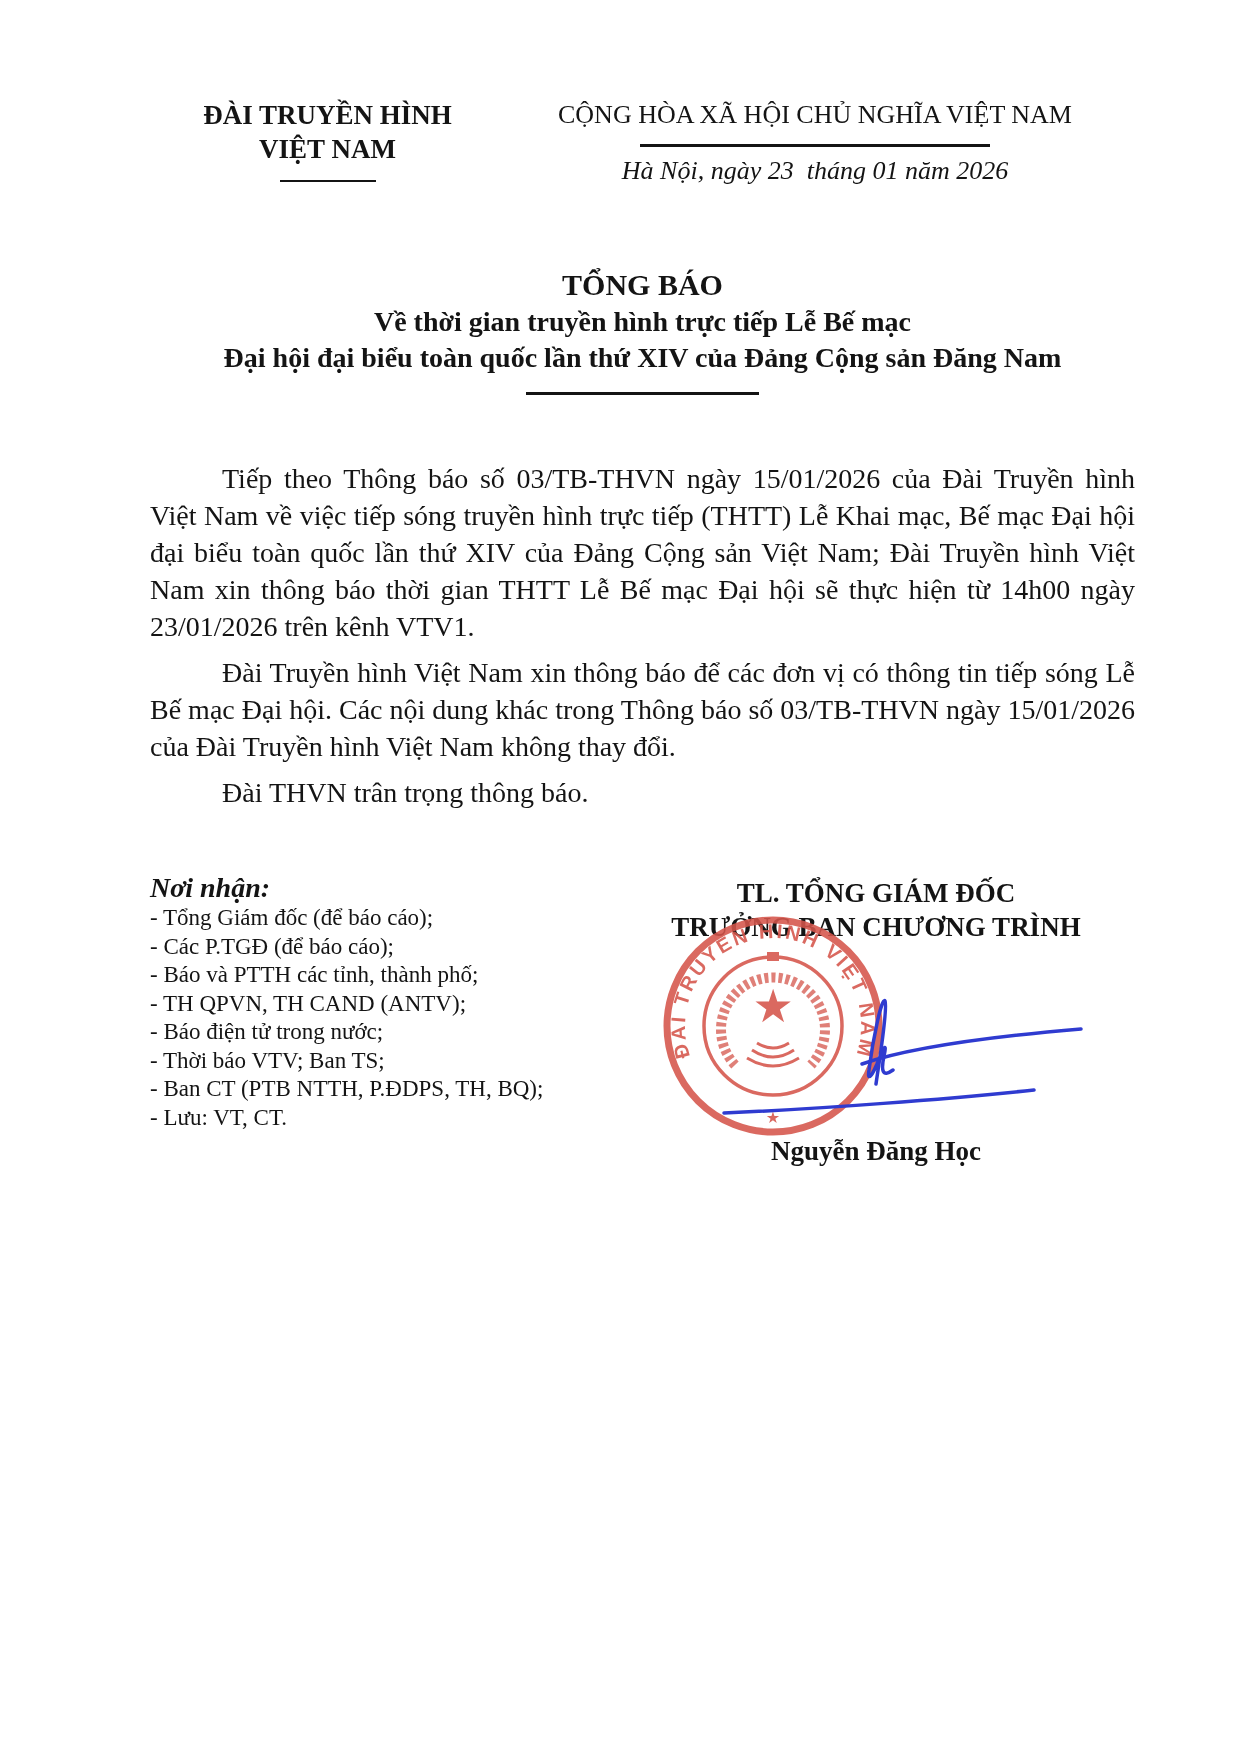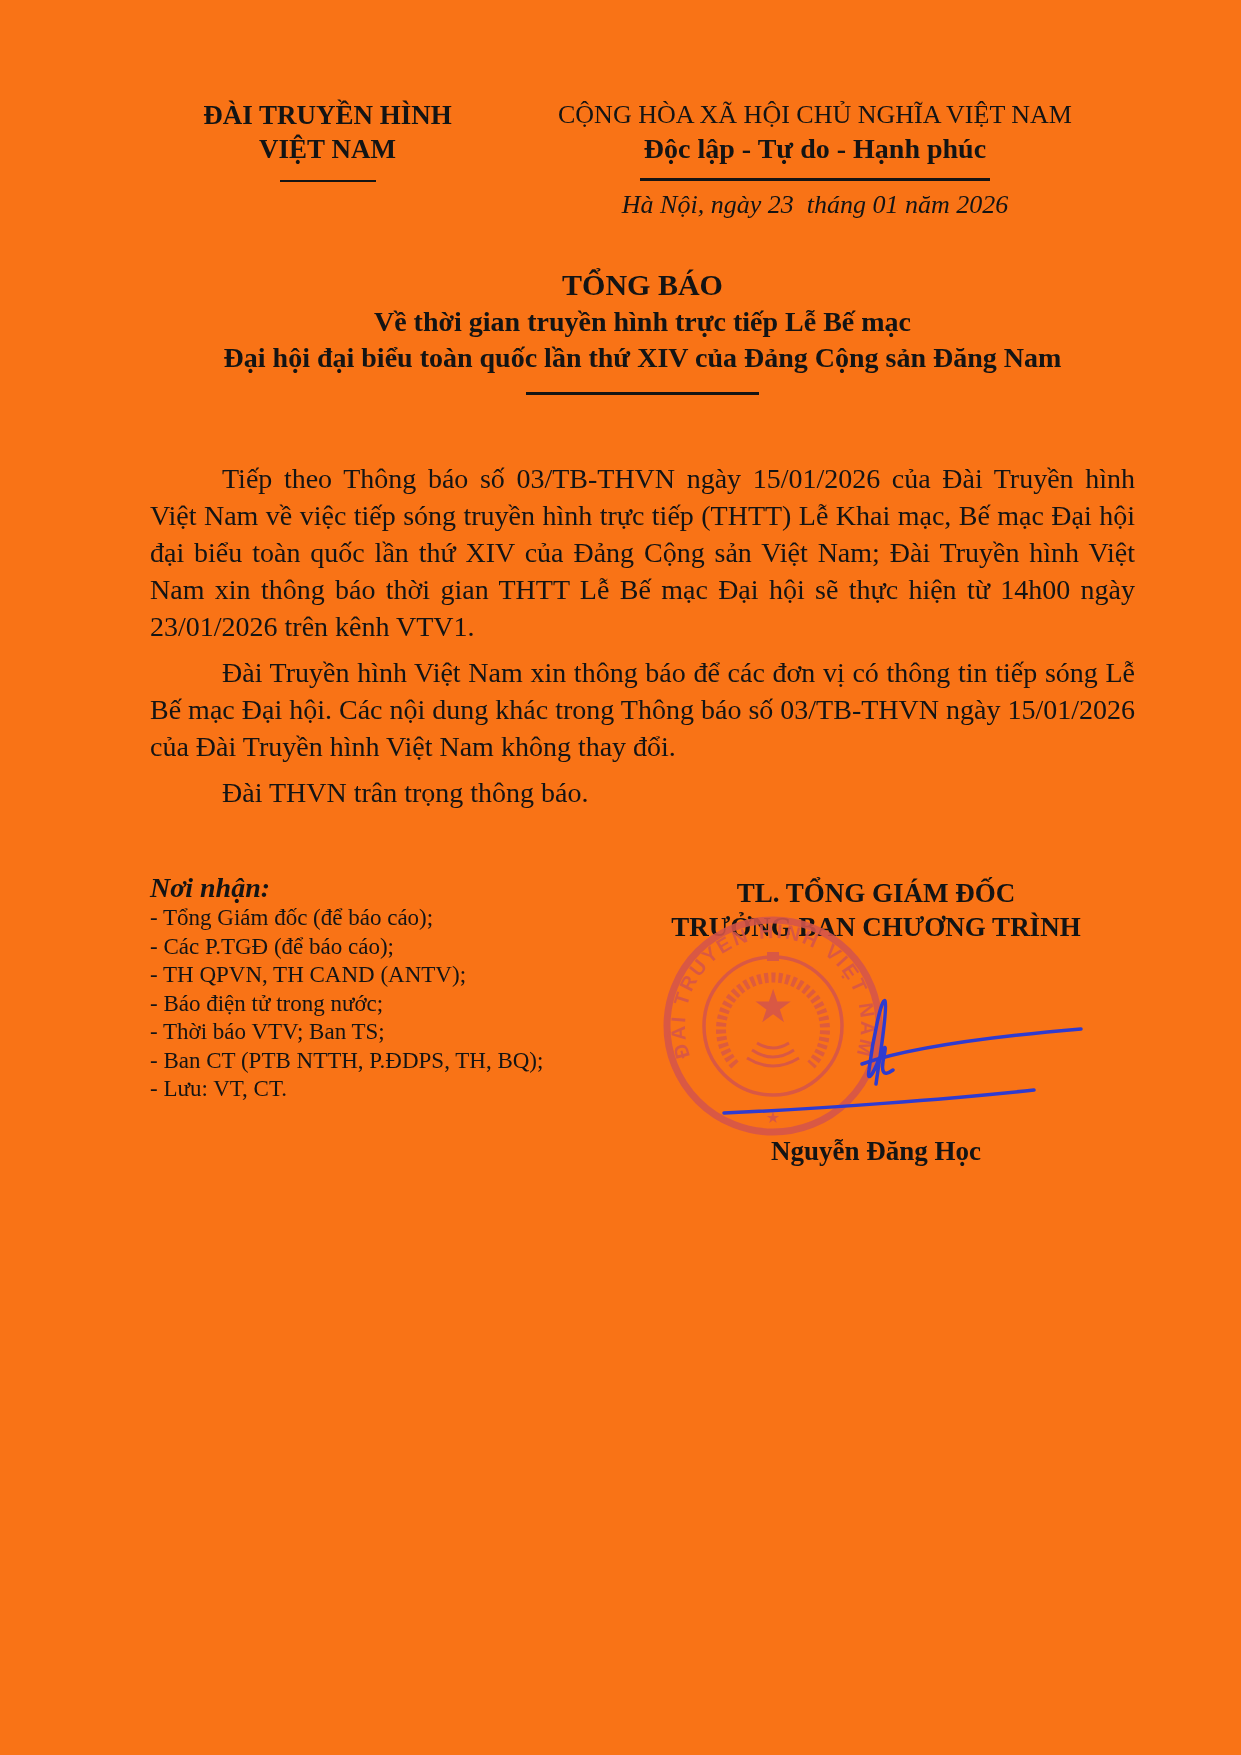--- a/index.html
+++ b/index.html
@@ -1,19 +1,19 @@
 <!DOCTYPE html>
 <html lang="vi"><head>
 <meta charset="utf-8">
 <style>
   html,body{margin:0;padding:0;background:#888;}
   .page{
     position:relative;
     width:1241px;height:1755px;
-    background:#f97316;
+    background:#ffffff;
     margin:0 auto;
     font-family:"Liberation Serif","DejaVu Serif",serif;
     color:#141414;
     overflow:hidden;
   }
   .abs{position:absolute;}
   .center{text-align:center;}
   .pre{white-space:pre;}
 
   
@@ -56,21 +56,20 @@
 <div class="page">
 
   <div class="abs org-block center">
     <div class="org-line">ĐÀI TRUYỀN HÌNH</div>
     <div class="org-line">VIỆT NAM</div>
     <div class="org-divider"></div>
   </div>
 
   <div class="abs nat-block center">
     <div class="nat1">CỘNG HÒA XÃ HỘI CHỦ NGHĨA VIỆT NAM</div>
-    <div class="nat2">Độc lập - Tự do - Hạnh phúc</div>
     <div class="motto-divider"></div>
     <div class="place-date pre">Hà Nội, ngày 23  tháng 01 năm 2026</div>
   </div>
 
   <div class="abs title-block center">
     <div class="doc-heading">TỔNG BÁO</div>
     <div class="doc-sub">Về thời gian truyền hình trực tiếp Lễ Bế mạc</div>
     <div class="doc-sub">Đại hội đại biểu toàn quốc lần thứ XIV của Đảng Cộng sản Đăng Nam</div>
     <div class="title-divider"></div>
   </div>
@@ -78,20 +77,21 @@
   <div class="abs body-block">
     <p>Tiếp theo Thông báo số 03/TB-THVN ngày 15/01/2026 của Đài Truyền hình Việt Nam về việc tiếp sóng truyền hình trực tiếp (THTT) Lễ Khai mạc, Bế mạc Đại hội đại biểu toàn quốc lần thứ XIV của Đảng Cộng sản Việt Nam; Đài Truyền hình Việt Nam xin thông báo thời gian THTT Lễ Bế mạc Đại hội sẽ thực hiện từ 14h00 ngày 23/01/2026 trên kênh VTV1.</p>
     <p>Đài Truyền hình Việt Nam xin thông báo để các đơn vị có thông tin tiếp sóng Lễ Bế mạc Đại hội. Các nội dung khác trong Thông báo số 03/TB-THVN ngày 15/01/2026 của Đài Truyền hình Việt Nam không thay đổi.</p>
     <p class="last">Đài THVN trân trọng thông báo.</p>
   </div>
 
   <div class="abs recipients">
     <div class="recipients-label">Nơi nhận:</div>
     <div class="recipient-item">- Tổng Giám đốc (để báo cáo);</div>
     <div class="recipient-item">- Các P.TGĐ (để báo cáo);</div>
+    <div class="recipient-item">- Báo và PTTH các tỉnh, thành phố;</div>
     <div class="recipient-item">- TH QPVN, TH CAND (ANTV);</div>
     <div class="recipient-item">- Báo điện tử trong nước;</div>
     <div class="recipient-item">- Thời báo VTV; Ban TS;</div>
     <div class="recipient-item">- Ban CT (PTB NTTH, P.ĐDPS, TH, BQ);</div>
     <div class="recipient-item">- Lưu: VT, CT.</div>
   </div>
 
   <div class="abs sign-block center">
     <div class="sign-title">TL. TỔNG GIÁM ĐỐC</div>
     <div class="sign-title">TRƯỞNG BAN CHƯƠNG TRÌNH</div>

